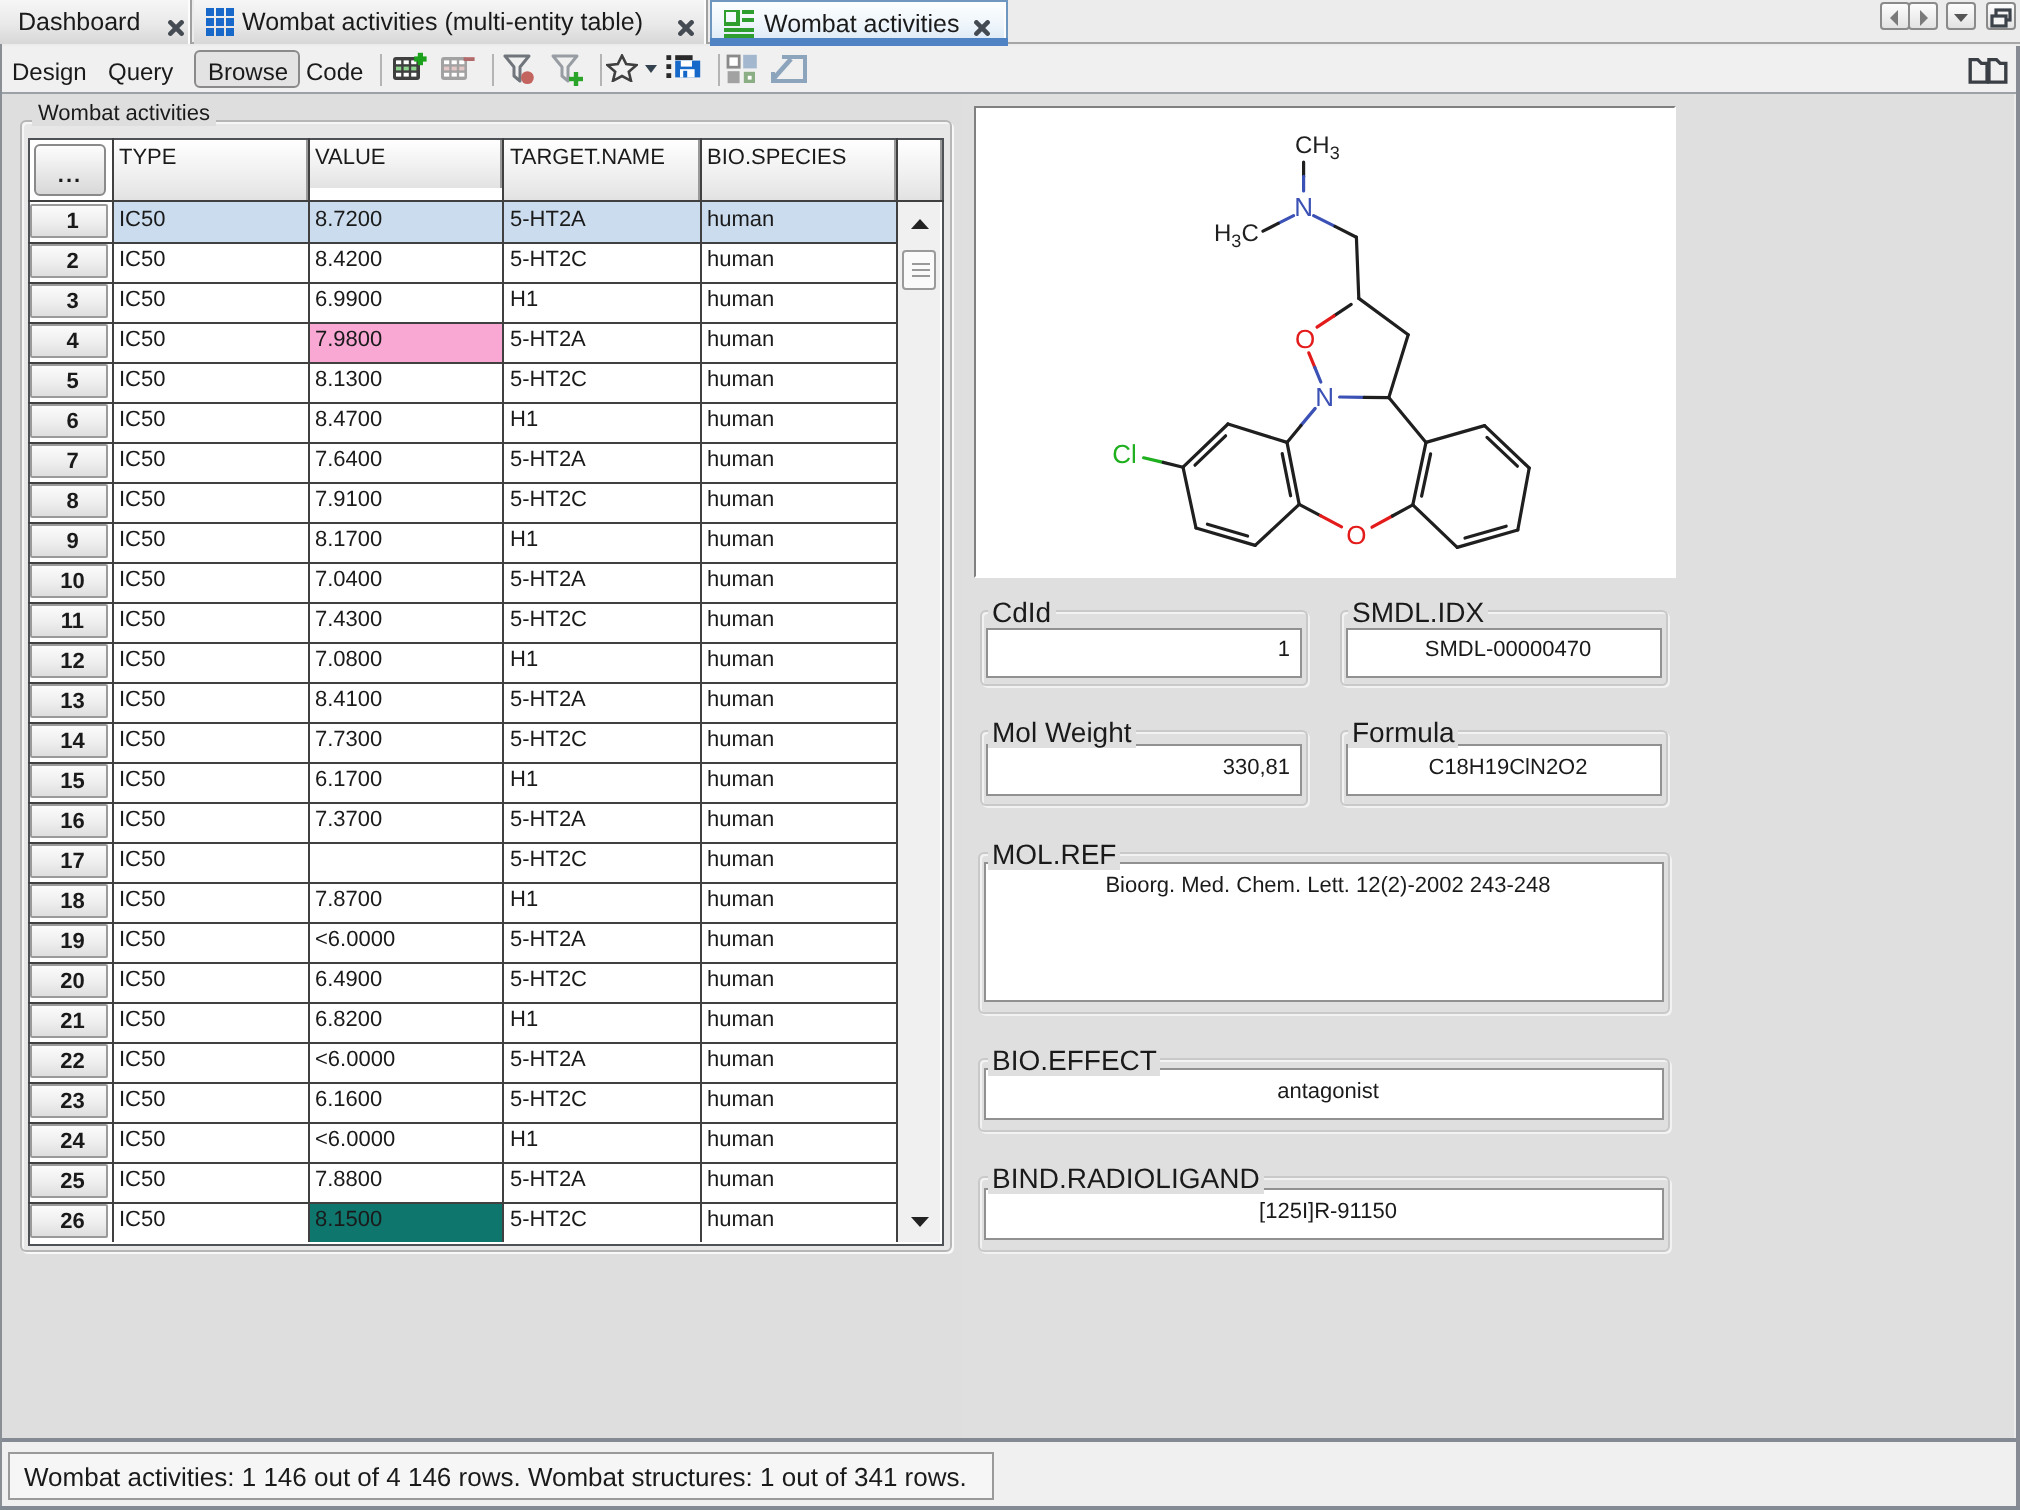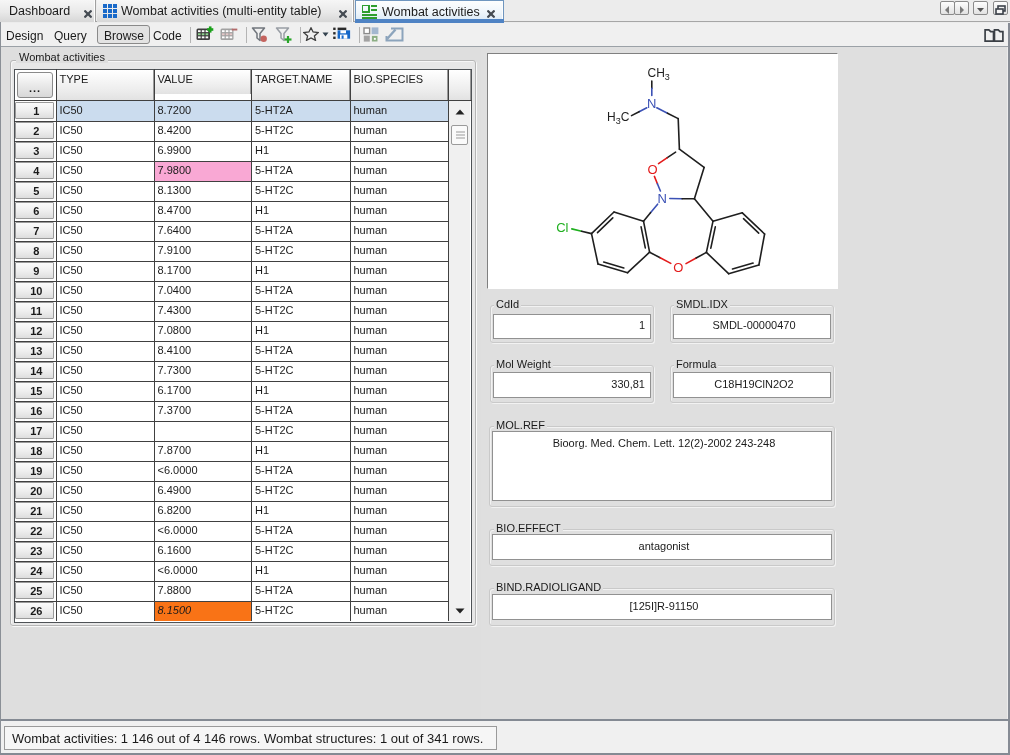--- a/index.html
+++ b/index.html
@@ -3,21 +3,21 @@
 *{margin:0;padding:0;box-sizing:border-box;}
 html,body{width:1010px;height:755px;overflow:hidden;background:#ececec;font-family:"Liberation Sans",sans-serif;color:#1a1a1a;}
 .abs{position:absolute;}
 .tab{position:absolute;top:0;height:22px;background:linear-gradient(#f6f6f6,#e9e9e9 55%,#d7d7d7);border-right:1px solid #a0a0a0;box-shadow:-1px 0 0 #fdfdfd inset;font-size:12.5px;}
 .tab .lbl{position:absolute;top:3.5px;}
 .xclose{position:absolute;top:7px;}
 .cell{position:absolute;font-size:11px;padding:3px 0 0 4px;white-space:nowrap;overflow:hidden;}
 .hcell{position:absolute;font-size:11px;padding:3px 0 0 4px;background:linear-gradient(#ffffff,#ececec 70%,#e2e2e2);border-right:1px solid #9a9a9a;}
 .rowhdr{position:absolute;background:linear-gradient(#fbfbfb,#eeeeee 55%,#dedede);border:1px solid #9a9a9a;border-radius:1px;text-align:center;font-size:11px;font-weight:bold;}
 .rowhdr span{position:relative;top:2px;left:2px;}
-.fldlab{position:absolute;font-size:11px;background:#dfdfdf;padding:0 2px;z-index:3;}
+.fldlab{position:absolute;font-size:14px;background:#dfdfdf;padding:0 2px;z-index:3;}
 .fldbox{position:absolute;border:1px solid #919191;background:#fff;font-size:11px;z-index:2;text-align:center;}
 .fgroup{position:absolute;border:1px solid #c9c9c9;border-radius:3px;box-shadow:1px 1px 0 #f2f2f2, inset 1px 1px 0 #f2f2f2;}
 .tbsep{position:absolute;top:4px;width:1px;height:16px;background:#b4b4b4;}
 .tbtxt{position:absolute;top:6px;font-size:12px;}
 .navbtn{position:absolute;top:1px;height:14px;background:linear-gradient(#fdfdfd,#e2e2e2);border:1px solid #8a8a8a;border-radius:2px;}
 </style></head>
 <body>
 
 <div class="abs" style="left:0;top:0;width:1010px;height:22px;background:#ececec;border-bottom:1px solid #a6a6a6;">
   <div class="tab" style="left:0;width:96px;">
@@ -317,21 +317,21 @@
 <div class="cell" style="left:153.5px;top:561px;width:97.5px;height:20px;background:#ffffff;">&lt;6.0000</div>
 <div class="cell" style="left:251.0px;top:561px;width:98.5px;height:20px;background:#ffffff;">H1</div>
 <div class="cell" style="left:349.5px;top:561px;width:98.5px;height:20px;background:#ffffff;">human</div>
 <div class="rowhdr" style="left:15px;top:582px;width:38.5px;height:17px;"><span>25</span></div>
 <div class="cell" style="left:55.5px;top:581px;width:98.0px;height:20px;background:#ffffff;">IC50</div>
 <div class="cell" style="left:153.5px;top:581px;width:97.5px;height:20px;background:#ffffff;">7.8800</div>
 <div class="cell" style="left:251.0px;top:581px;width:98.5px;height:20px;background:#ffffff;">5-HT2A</div>
 <div class="cell" style="left:349.5px;top:581px;width:98.5px;height:20px;background:#ffffff;">human</div>
 <div class="rowhdr" style="left:15px;top:602px;width:38.5px;height:17px;"><span>26</span></div>
 <div class="cell" style="left:55.5px;top:601px;width:98.0px;height:20px;background:#ffffff;">IC50</div>
-<div class="cell" style="left:153.5px;top:601px;width:97.5px;height:20px;background:#f97316;font-style:italic;">8.1500</div>
+<div class="cell" style="left:153.5px;top:601px;width:97.5px;height:20px;background:#0f766e;">8.1500</div>
 <div class="cell" style="left:251.0px;top:601px;width:98.5px;height:20px;background:#ffffff;">5-HT2C</div>
 <div class="cell" style="left:349.5px;top:601px;width:98.5px;height:20px;background:#ffffff;">human</div>
 <div style="position:absolute;left:55.5px;top:69px;width:1px;height:552px;background:#404040;"></div>
 <div style="position:absolute;left:153.5px;top:69px;width:1px;height:552px;background:#404040;"></div>
 <div style="position:absolute;left:251.0px;top:69px;width:1px;height:552px;background:#404040;"></div>
 <div style="position:absolute;left:349.5px;top:69px;width:1px;height:552px;background:#404040;"></div>
 <div style="position:absolute;left:448.0px;top:69px;width:1px;height:552px;background:#404040;"></div>
 
 <div style="position:absolute;left:14px;top:121px;width:434px;height:1px;background:#404040;"></div>
 <div style="position:absolute;left:14px;top:141px;width:434px;height:1px;background:#404040;"></div>

